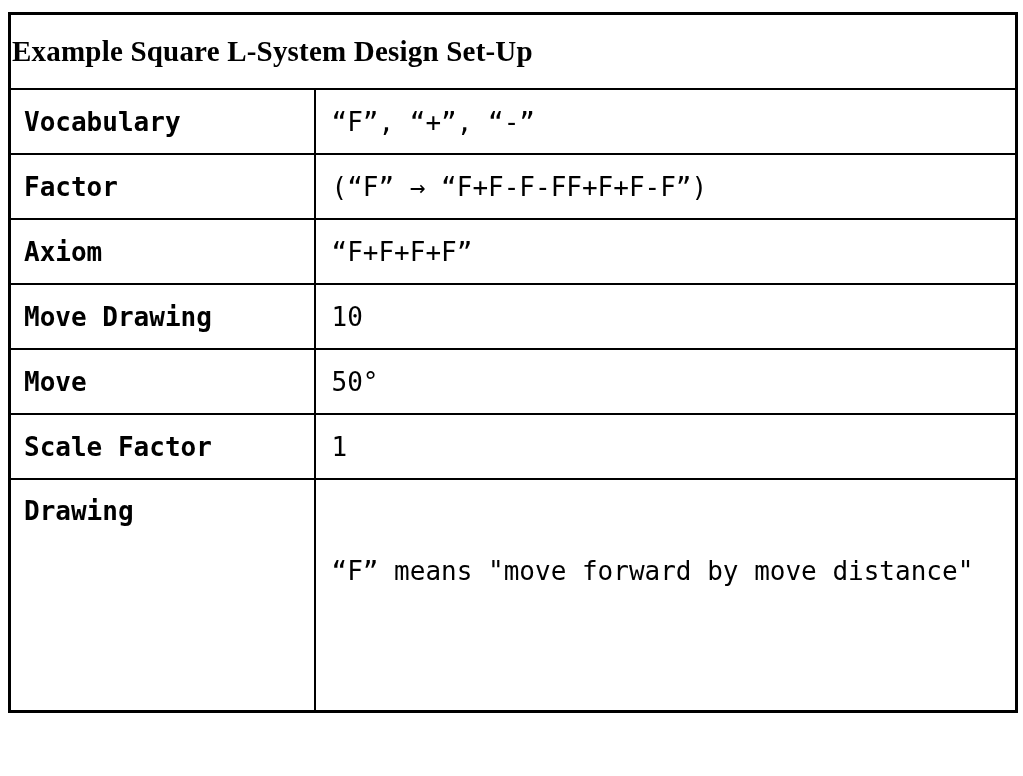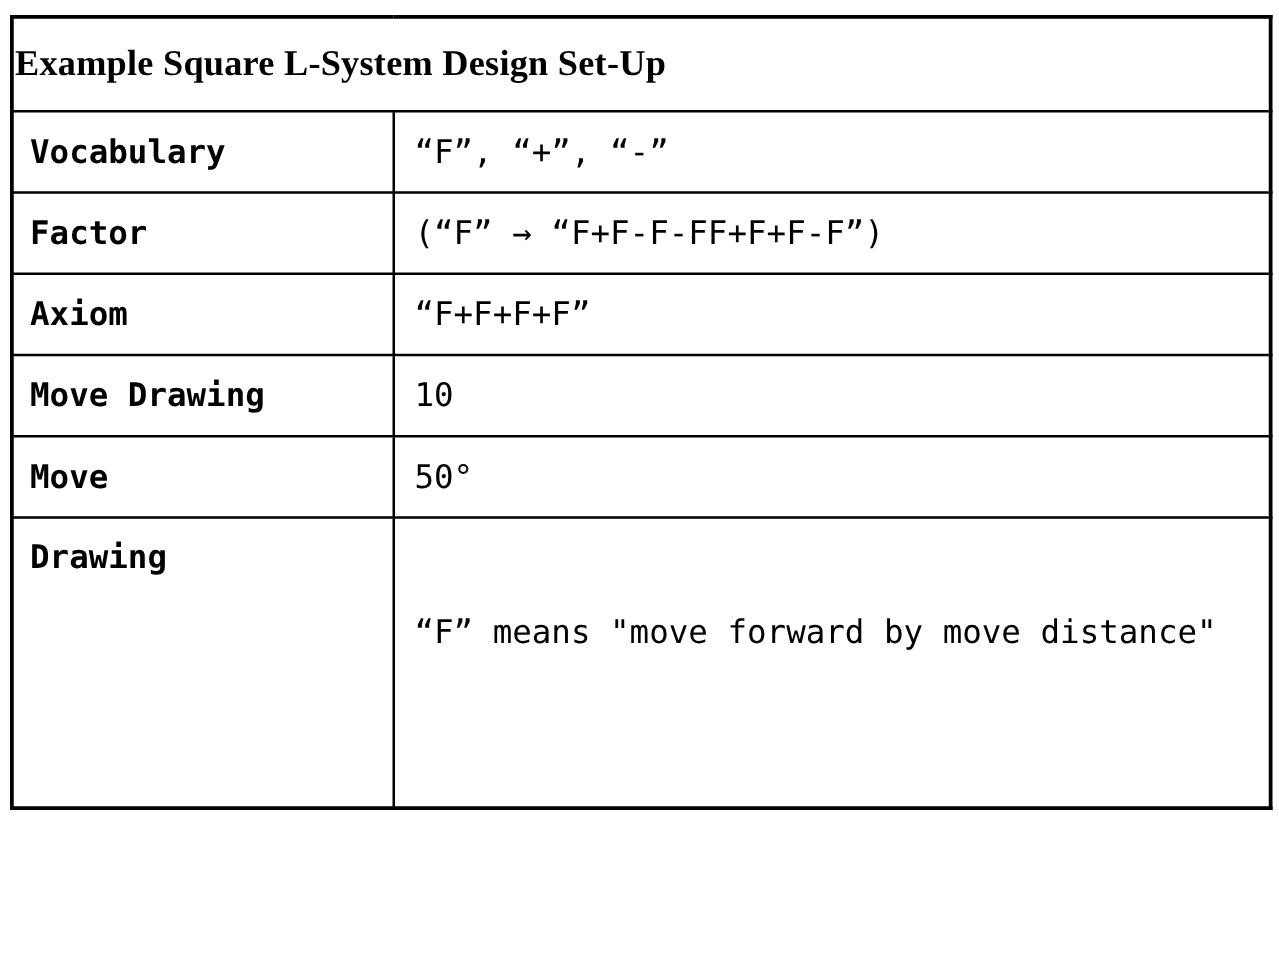--- a/index.html
+++ b/index.html
@@ -104,20 +104,24 @@
       <tr>
         <td class="label-cell">Move Drawing</td>
         <td class="value-cell">10</td>
       </tr>
 
       <tr>
         <td class="label-cell">Move</td>
         <td class="value-cell">50°</td>
       </tr>
 
+      <tr>
+        <td class="label-cell">Scale Factor</td>
+        <td class="value-cell">1</td>
+      </tr>
 
       <tr class="drawing-row">
         <td class="label-cell">Drawing</td>
         <td class="value-cell">
           <div class="value-line">“F” means "move forward by move distance"</div>
           
           
         </td>
       </tr>
     </tbody>

